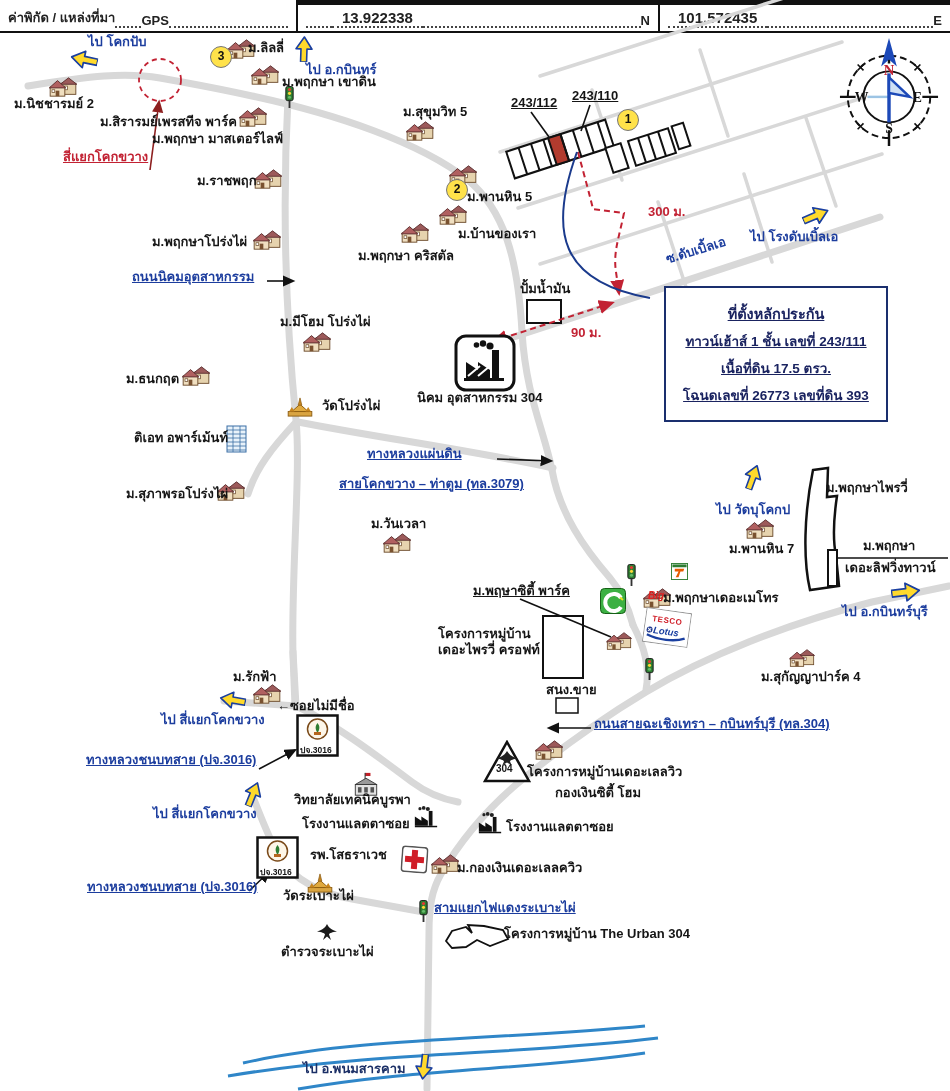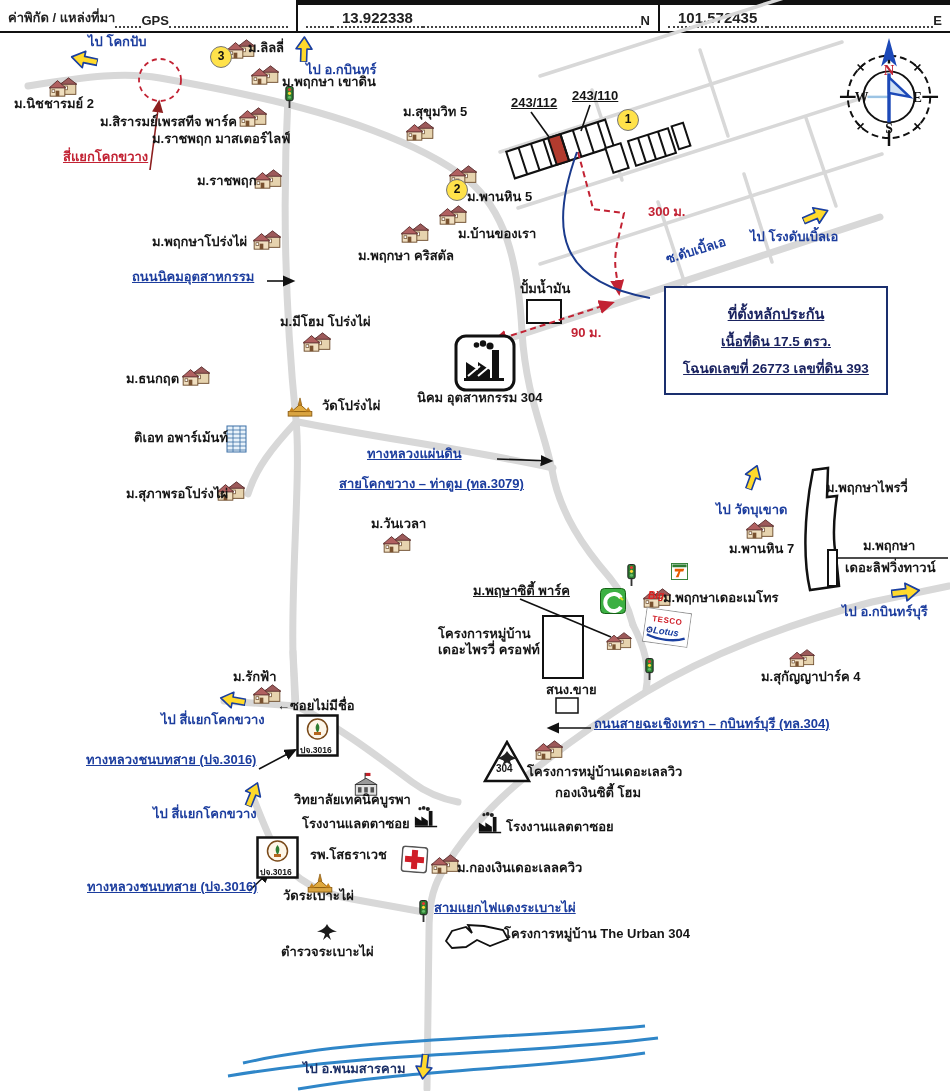--- a/index.html
+++ b/index.html
@@ -393,21 +393,21 @@
         </svg></div>
     </div>
   <div id="labels-layer">
       <div class="lbl blue" style="left: 88px; top: 34px;">ไป โคกปับ</div>
       <div class="lbl " style="left: 14px; top: 96px;">ม.นิชชารมย์ 2</div>
       <div class="lbl " style="left: 248px; top: 40px;">ม.ลิลลี่</div>
       <div class="lbl marker" style="left: 210px; top: 46px;">3</div>
       <div class="lbl blue" style="left: 306px; top: 62px;">ไป อ.กบินทร์</div>
       <div class="lbl " style="left: 282px; top: 74px;">ม.พฤกษา เขาดิน</div>
       <div class="lbl " style="left: 100px; top: 114px;">ม.สิรารมย์เพรสทีจ พาร์ค</div>
-      <div class="lbl " style="left: 152px; top: 131px;">ม.ราชพฤก มาสเตอร์ไลฟ์</div>
+      <div class="lbl " style="left: 152px; top: 131px;">ม.พฤกษา มาสเตอร์ไลฟ์</div>
       <div class="lbl red-u" style="left: 63px; top: 149px;">สี่แยกโคกขวาง</div>
       <div class="lbl " style="left: 197px; top: 173px;">ม.ราชพฤก</div>
       <div class="lbl " style="left: 403px; top: 104px;">ม.สุขุมวิท 5</div>
       <div class="lbl marker" style="left: 446px; top: 179px;">2</div>
       <div class="lbl " style="left: 467px; top: 189px;">ม.พานหิน 5</div>
       <div class="lbl " style="left: 458px; top: 226px;">ม.บ้านของเรา</div>
       <div class="lbl " style="left: 358px; top: 248px;">ม.พฤกษา คริสตัล</div>
       <div class="lbl black-u" style="left: 511px; top: 95px;">243/112</div>
       <div class="lbl black-u" style="left: 572px; top: 88px;">243/110</div>
       <div class="lbl marker" style="left: 617px; top: 109px;">1</div>
@@ -420,21 +420,21 @@
       <div class="lbl blue-u" style="left: 132px; top: 269px;">ถนนนิคมอุตสาหกรรม</div>
       <div class="lbl " style="left: 152px; top: 234px;">ม.พฤกษาโปร่งไผ่</div>
       <div class="lbl " style="left: 280px; top: 314px;">ม.มีโฮม โปร่งไผ่</div>
       <div class="lbl " style="left: 126px; top: 371px;">ม.ธนกฤต</div>
       <div class="lbl " style="left: 322px; top: 398px;">วัดโปร่งไผ่</div>
       <div class="lbl " style="left: 134px; top: 430px;">ติเอท อพาร์เม้นท์</div>
       <div class="lbl " style="left: 126px; top: 486px;">ม.สุภาพรอโปร่งไผ่</div>
       <div class="lbl blue-u" style="left: 367px; top: 446px;">ทางหลวงแผ่นดิน</div>
       <div class="lbl blue-u" style="left: 339px; top: 476px;">สายโคกขวาง – ท่าตูม (ทล.3079)</div>
       <div class="lbl " style="left: 371px; top: 516px;">ม.วันเวลา</div>
-      <div class="lbl blue" style="left: 716px; top: 502px;">ไป วัดบุเขาด</div>
+      <div class="lbl blue" style="left: 716px; top: 502px;">ไป วัดบุโคกป</div>
       <div class="lbl " style="left: 729px; top: 541px;">ม.พานหิน 7</div>
       <div class="lbl " style="left: 826px; top: 480px;">ม.พฤกษาไพรวี่</div>
       <div class="lbl " style="left: 863px; top: 538px;">ม.พฤกษา</div>
       <div class="lbl " style="left: 845px; top: 560px;">เดอะลิฟวิ่งทาวน์</div>
       <div class="lbl " style="left: 663px; top: 590px;">ม.พฤกษาเดอะเมโทร</div>
       <div class="lbl bigc" style="left: 604px; top: 590px;">Big</div>
       <div class="lbl tesco" style="left: 653px; top: 614px; transform: rotate(8deg);">TESCO</div>
       <div class="lbl lotus" style="left: 654px; top: 624px; transform: rotate(8deg);">Lotus</div>
       <div class="lbl black-u" style="left: 473px; top: 583px;">ม.พฤษาซิตี้ พาร์ค</div>
       <div class="lbl " style="left: 438px; top: 626px;">โครงการหมู่บ้าน
@@ -461,20 +461,21 @@
       <div class="lbl signsmall" style="left: 300px; top: 745px;">ปจ.3016</div>
       <div class="lbl signsmall" style="left: 260px; top: 867px;">ปจ.3016</div>
       <div class="lbl blue-u" style="left: 434px; top: 900px;">สามแยกไฟแดงระเบาะไผ่</div>
       <div class="lbl " style="left: 504px; top: 926px;">โครงการหมู่บ้าน The Urban 304</div>
       <div class="lbl " style="left: 457px; top: 860px;">ม.กองเงินเดอะเลลควิว</div>
       <div class="lbl navy" style="left: 303px; top: 1061px;">ไป อ.พนมสารคาม</div>
     </div>
 
   <div id="info-box">
     <p>ที่ตั้งหลักประกัน</p>
+    <p>ทาวน์เฮ้าส์ 1 ชั้น เลขที่ 243/111</p>
     <p>เนื้อที่ดิน 17.5 ตรว.</p>
     <p>โฉนดเลขที่ 26773 เลขที่ดิน 393</p>
   </div>
 
   <svg class="compass" viewBox="0 0 104 116">
     <circle cx="52" cy="64" r="42" fill="none" stroke="#111" stroke-width="2" stroke-dasharray="7 4"></circle>
     <g stroke="#111" stroke-width="2.5">
       <path d="M52,14 V30 M52,98 V114 M2,64 H18 M86,64 H102"></path>
     </g>
     <g stroke="#111" stroke-width="1.6">

